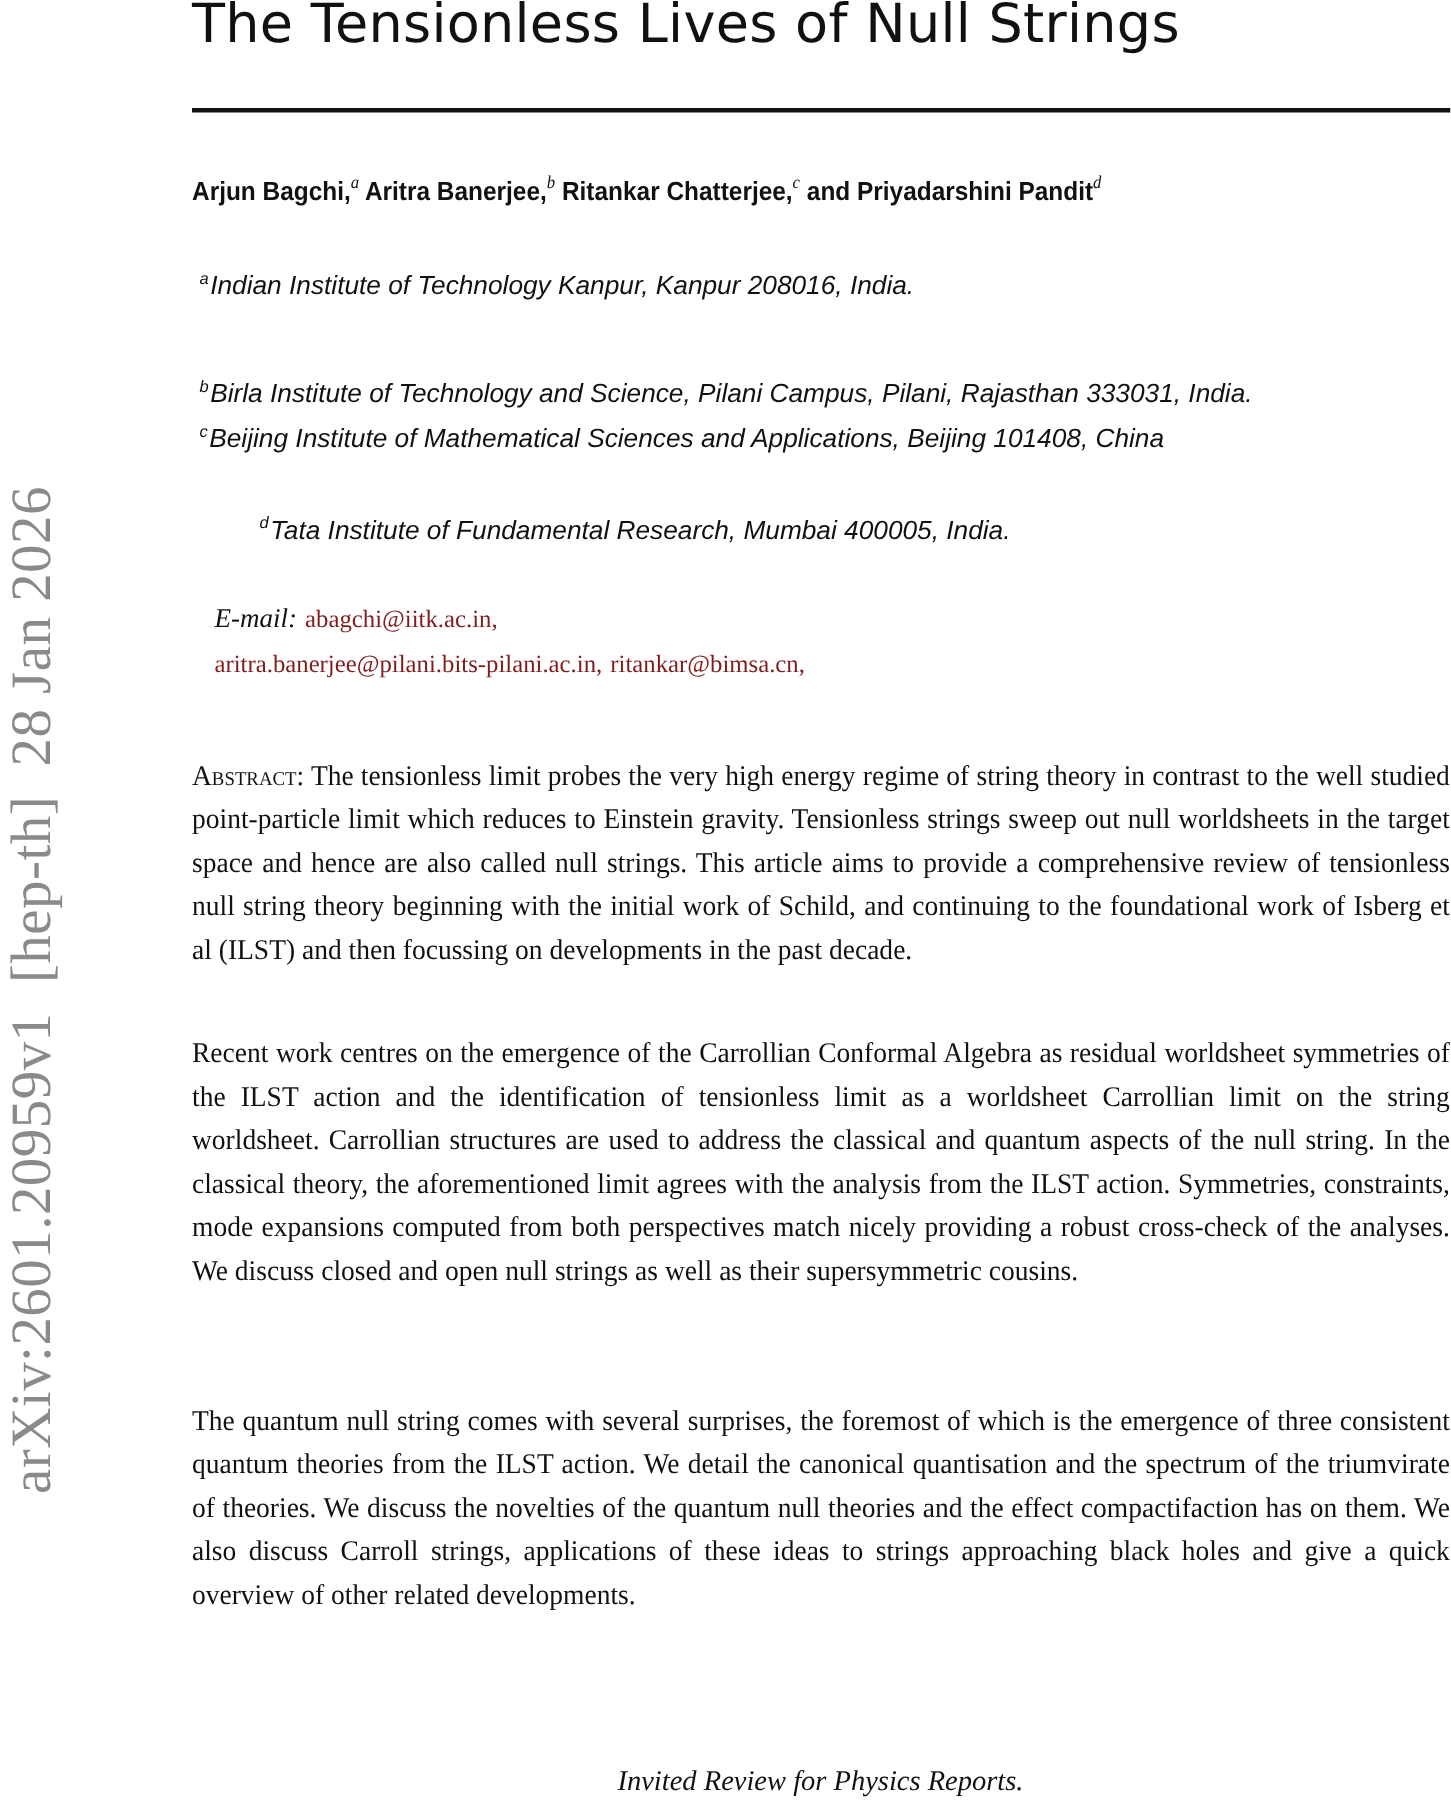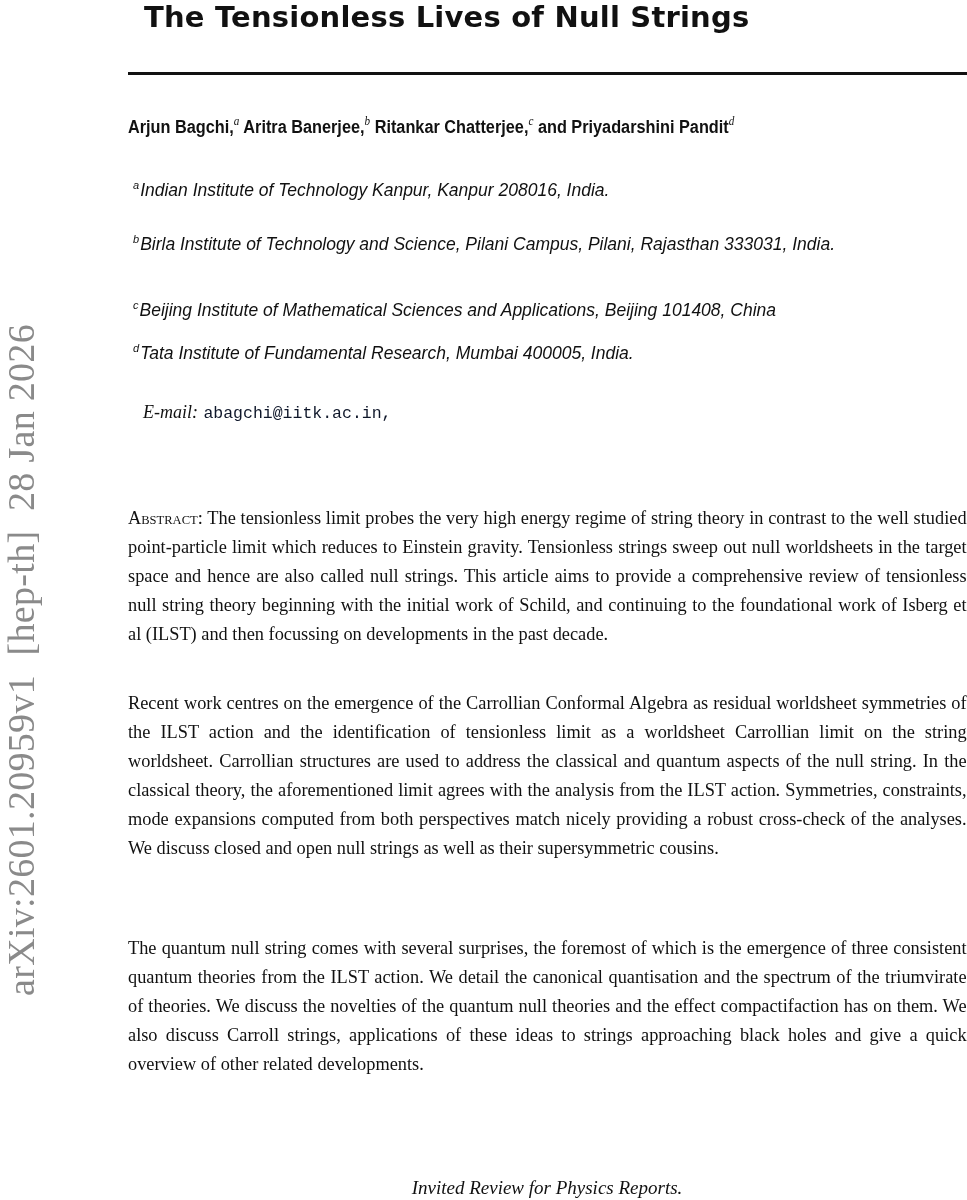--- a/index.html
+++ b/index.html
@@ -7,22 +7,22 @@
       width: 967px; height: 1200px; position: relative; overflow: hidden;
       color: #111; font-family: "DejaVu Serif", serif;
     }
     .arxiv-stamp {
       position: absolute; left: 2px; top: 660px;
       transform-origin: 0 0; transform: rotate(-90deg) translate(-50%, 0);
       font-family: "Liberation Serif", serif; font-size: 38px; color: #8a8a8a;
       white-space: pre; letter-spacing: 0.3px; line-height: 1;
     }
     .title {
-      position: absolute; left: 144px; top: 0px;
-      font-family: "DejaVu Sans", sans-serif; font-weight: bold; font-size: 29px;
+      position: absolute; left: 128px; top: 0px;
+      font-family: "DejaVu Sans", sans-serif; font-weight: normal; font-size: 36px;
       line-height: 34px; letter-spacing: 0.2px;
     }
     .rule {
       position: absolute; left: 128px; top: 72px; width: 839px; height: 3px; background: #111;
     }
     .authors {
       position: absolute; left: 128px; top: 117px;
       font-family: "Liberation Sans", sans-serif; font-weight: bold; font-size: 17.5px;
       transform: scaleX(0.93); transform-origin: 0 0; white-space: nowrap;
     }
@@ -33,21 +33,21 @@
     .affil {
       position: absolute; left: 133px; white-space: nowrap;
       font-family: Liberation Sans, sans-serif; font-style: italic; font-size: 17.5px;
     }
     .affil sup { font-size: 11px; vertical-align: 7px; line-height: 0; margin-right: 1px; }
     .email-block {
       position: absolute; left: 143px; top: 398px;
       font-size: 17px; line-height: 29px; white-space: nowrap;
     }
     .email-label { font-family: "Liberation Serif", serif; font-style: italic; font-size: 18px; }
-    .email { font-family: Liberation Mono, monospace; color: #0f172a; font-size: 16.5px; }
+    .email { font-family: Liberation Serif, serif; color: #7f1d1d; font-size: 16.5px; }
     .para {
       position: absolute; left: 128px; width: 839px;
       font-family: "Liberation Serif", serif; font-size: 19px; line-height: 29px;
       text-align: justify; transform: scaleX(0.965); transform-origin: 0 0;
       width: 869px;
     }
     .smallcaps { font-variant: small-caps; }
     .footer-note {
       position: absolute; top: 1177px; left: 0; width: 1094px; text-align: center;
       font-family: "Liberation Serif", serif; font-style: italic; font-size: 19px;
@@ -64,34 +64,38 @@
 <div class="authors">
   <span>Arjun Bagchi,</span><sup>a</sup>
   <span>Aritra Banerjee,</span><sup>b</sup>
   <span>Ritankar Chatterjee,</span><sup>c</sup>
   <span>and Priyadarshini Pandit</span><sup>d</sup>
 </div>
 
 <div class="affil" style="top:180px;">
   <sup>a</sup><span>Indian Institute of Technology Kanpur, Kanpur 208016, India.</span>
 </div>
-<div class="affil" style="top:234px;">
+<div class="affil" style="top:252px;">
   <sup>b</sup><span>Birla Institute of Technology and Science, Pilani Campus, Pilani, Rajasthan 333031, India.</span>
 </div>
-<div class="affil" style="top:300px;">
+<div class="affil" style="top:282px;">
   <sup>c</sup><span>Beijing Institute of Mathematical Sciences and Applications, Beijing 101408, China</span>
 </div>
-<div class="affil" style="top:343px;">
+<div class="affil" style="top:343px;margin-left:40px;">
   <sup>d</sup><span>Tata Institute of Fundamental Research, Mumbai 400005, India.</span>
 </div>
 
 <div class="email-block">
   <div>
     <span class="email-label">E-mail:</span>
     <a class="email">abagchi@iitk.ac.in,</a>
+  </div>
+  <div>
+    <a class="email">aritra.banerjee@pilani.bits-pilani.ac.in,</a>
+    <a class="email">ritankar@bimsa.cn,</a>
   </div>
 </div>
 
 <p class="para" style="top:503px; margin:0;"><span class="smallcaps">Abstract</span><span>: The tensionless limit probes the very high energy regime of string theory in contrast to the well studied point-particle limit which reduces to Einstein gravity.  Tensionless strings sweep out null worldsheets in the target space and hence are also called null strings. This article aims to provide a comprehensive review of tensionless null string theory beginning with the initial work of Schild, and continuing to the foundational work of Isberg et al (ILST) and then focussing on developments in the past decade.</span></p>
 
 <p class="para" style="top:688px; margin:0;">Recent work centres on the emergence of the Carrollian Conformal Algebra as residual worldsheet symmetries of the ILST action and the identification of tensionless limit as a worldsheet Carrollian limit on the string worldsheet.  Carrollian structures are used to address the classical and quantum aspects of the null string.  In the classical theory, the aforementioned limit agrees with the analysis from the ILST action.  Symmetries, constraints, mode expansions computed from both perspectives match nicely providing a robust cross-check of the analyses. We discuss closed and open null strings as well as their supersymmetric cousins.</p>
 
 <p class="para" style="top:933px; margin:0;">The quantum null string comes with several surprises, the foremost of which is the emergence of three consistent quantum theories from the ILST action. We detail the canonical quantisation and the spectrum of the triumvirate of theories. We discuss the novelties of the quantum null theories and the effect compactifaction has on them.  We also discuss Carroll strings, applications of these ideas to strings approaching black holes and give a quick overview of other related developments.</p>
 
 <div class="footer-note">Invited Review for Physics Reports.</div>

